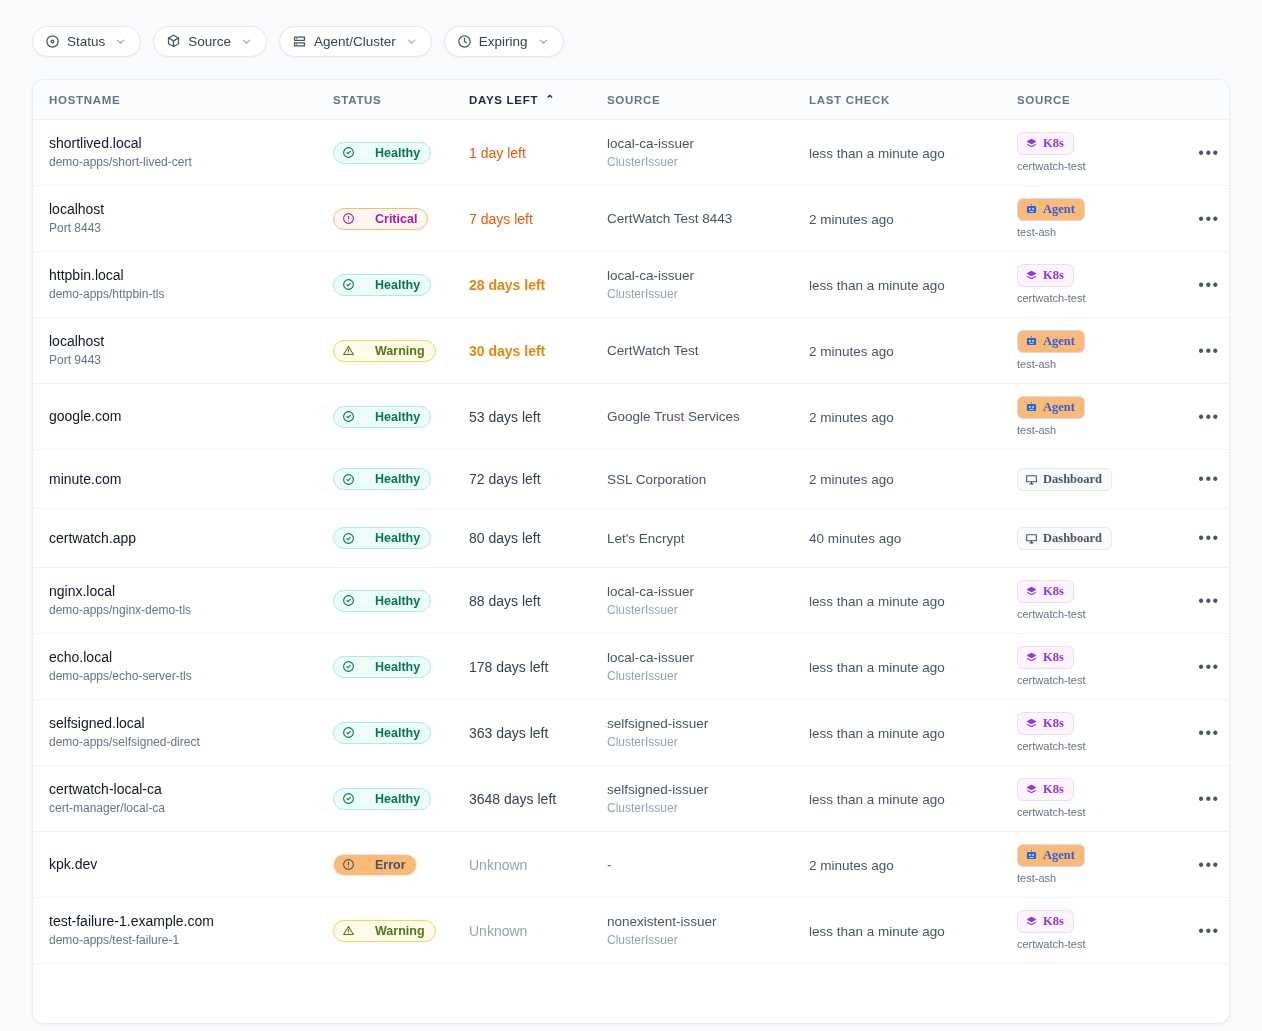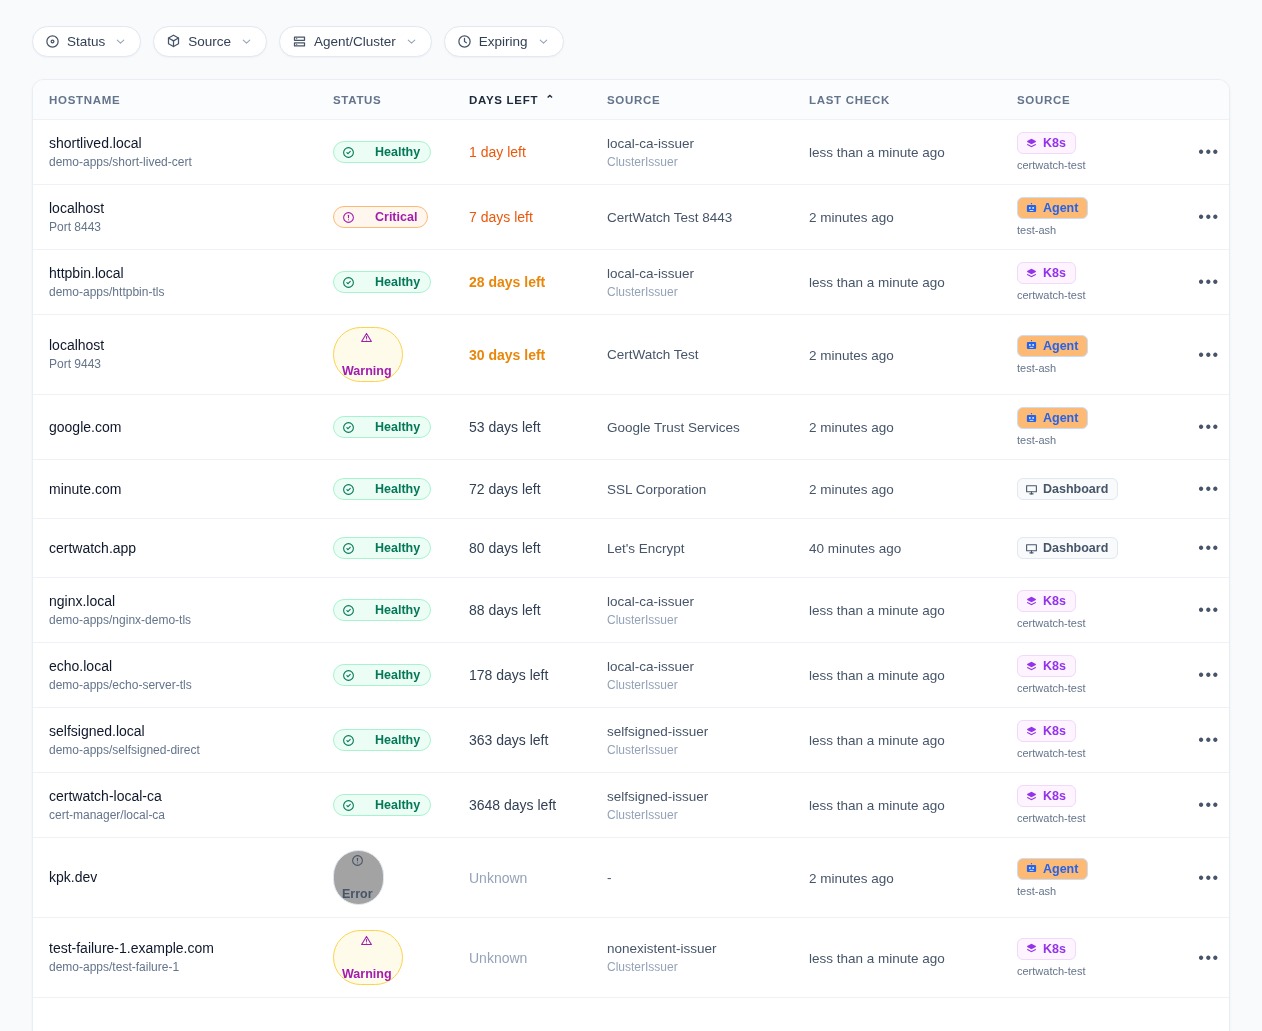--- a/index.html
+++ b/index.html
@@ -147,22 +147,22 @@
     padding: 3px 10px 3px 8px;
     font-size: 12.5px;
     font-weight: bold;
     border: 1px solid transparent;
     white-space: nowrap;
     cursor: default;
   }
   .badge svg { display: block; flex: none; }
   .badge.healthy  { background:#ecfdf5; border-color:#a7f3d0; color:#047857; }
   .badge.critical { background:#fff7ed; border-color:#fdba74; color:#a21caf; }
-  .badge.warning  { background:#fffbeb; border-color:#fcd34d; color:#a21caf;flex-direction:column; }
-  .badge.error    { background:#a3a3a3; border-color:#e2e8f0; color:#475569;flex-direction:column; }
+  .badge.warning  { background:#fffbeb; border-color:#fcd34d; color:#4d7c0f; }
+  .badge.error    { background:#fdba74; border-color:#e2e8f0; color:#475569; }
 
   
   .days { font-size: 14px; color: #334155; white-space: nowrap; }
   .days.sev-critical { color:#ea580c; font-weight:normal; }
   .days.sev-warning  { color:#e8870b; font-weight:bold; }
   .days.sev-unknown  { color:#94a3b8; font-weight:normal; }
 
   
   .issuer-name { font-size: 13.5px; color: #475569; line-height: 19px; }
   .issuer-kind { font-size: 12px; color: #94a3b8; line-height: 17px; margin-top: 1px; }
@@ -174,20 +174,21 @@
     display: inline-flex;
     align-items: center;
     gap: 5px;
     border-radius: 6px;
     padding: 3px 9px 3px 7px;
     font-size: 12.5px;
     font-weight: bold;
     border: 1px solid transparent;
     white-space: nowrap;
     cursor: default;
+    font-family: Liberation Serif, serif;
   }
   .src-badge svg { display: block; flex: none; }
   .src-badge.k8s       { background:#fdf4ff; border-color:#f0d9fb; color:#9333ea; }
   .src-badge.agent     { background:#fdba74; border-color:#c9ddfb; color:#2563eb; }
   .src-badge.dashboard { background:#f8fafc; border-color:#e2e8f0; color:#475569; }
   .src-sub { font-size: 11px; color: #64748b; margin-top: 4px; line-height: 14px; }
 
   
   .row-menu {
     width: 28px; height: 26px;

